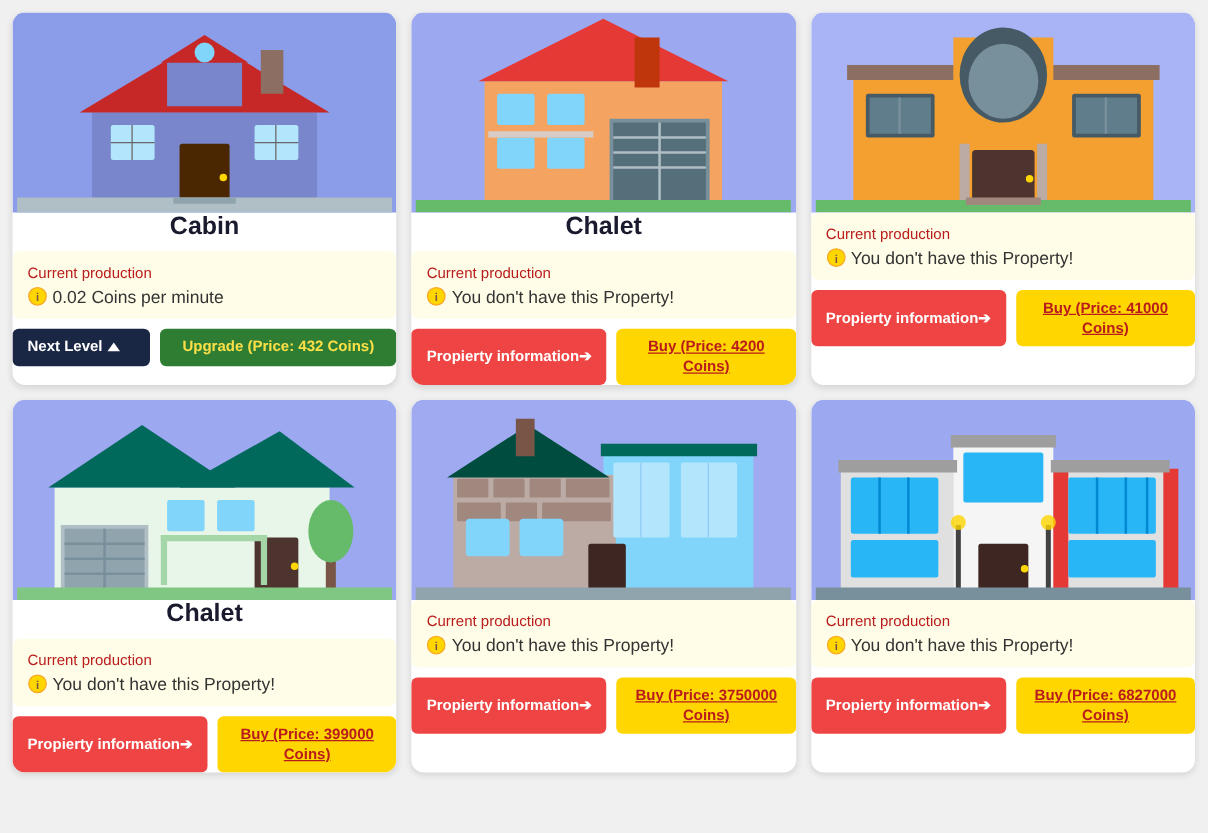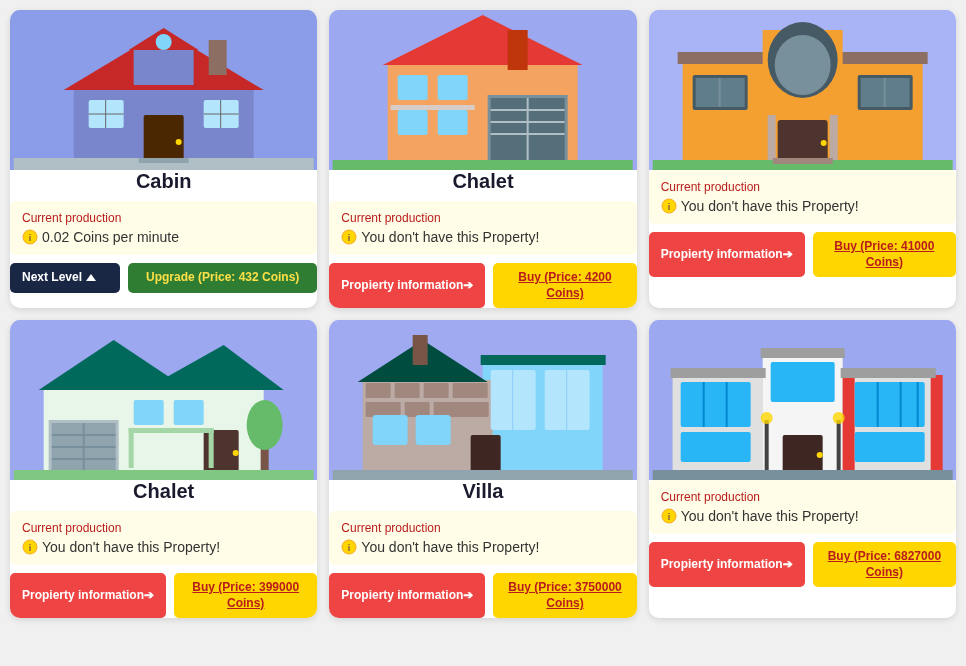--- a/index.html
+++ b/index.html
@@ -378,21 +378,20 @@
 
         <line x1="180" y1="50" x2="180" y2="110" stroke="#90caf9" stroke-width="1"></line>
         <line x1="234" y1="50" x2="234" y2="110" stroke="#90caf9" stroke-width="1"></line>
 
         <rect x="138" y="115" width="30" height="40" fill="#3e2723" rx="2"></rect>
 
         <rect x="0" y="150" width="300" height="10" fill="#90a4ae"></rect>
       </svg>
     </div>
     <div class="card-body">
-      <div class="card-title">Villa</div>
       <div class="info-box">
         <div class="current-production-label">Current production</div>
         <div class="production-value">
           <svg class="coin-icon" viewBox="0 0 16 16">
               <circle cx="8" cy="8" r="7" fill="#ffd600" stroke="#f9a825" stroke-width="1"></circle>
               <text x="8" y="12" text-anchor="middle" font-size="9" fill="#795548" font-weight="bold">i</text>
             </svg>
           <span>You don't have this Property!</span>
         </div>
       </div>

